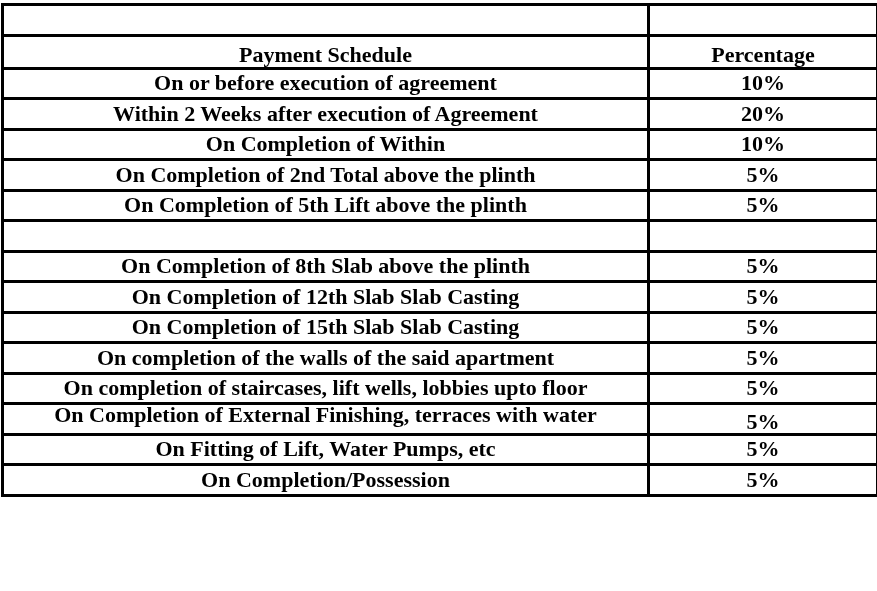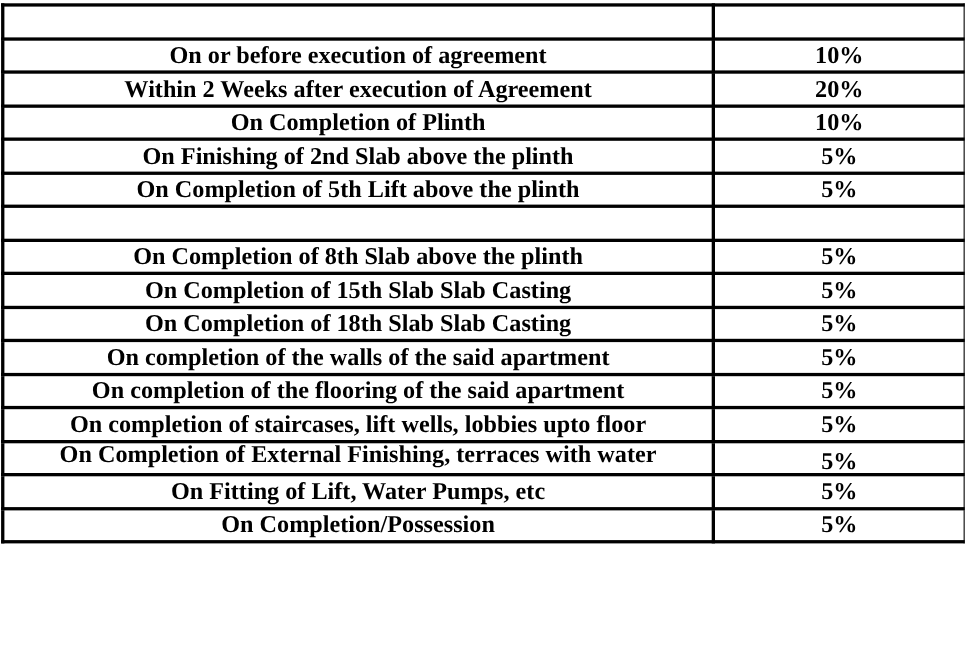--- a/index.html
+++ b/index.html
@@ -42,62 +42,62 @@
   <table>
     <colgroup>
         <col class="c1">
         <col class="c2">
       </colgroup>
     <tbody>
         <tr class="top">
       <td></td>
       <td></td>
     </tr>
+    <tr class="hdr">
+      <td>Payment Schedule</td>
+      <td>Percentage</td>
+    </tr>
     <tr>
       <td class="desc">On or before execution of agreement</td>
       <td class="pct">10%</td>
     </tr>
     <tr>
       <td class="desc">Within 2 Weeks after execution of Agreement</td>
       <td class="pct">20%</td>
     </tr>
     <tr>
-      <td class="desc">On Completion of Plinth</td>
+      <td class="desc">On Completion of Within</td>
       <td class="pct">10%</td>
     </tr>
     <tr>
-      <td class="desc">On Finishing of 2nd Slab above the plinth</td>
+      <td class="desc">On Completion of 2nd Total above the plinth</td>
       <td class="pct">5%</td>
     </tr>
     <tr>
       <td class="desc">On Completion of 5th Lift above the plinth</td>
       <td class="pct">5%</td>
     </tr>
     <tr>
       <td class="desc"></td>
       <td class="pct"></td>
     </tr>
     <tr>
       <td class="desc">On Completion of 8th Slab above the plinth</td>
       <td class="pct">5%</td>
     </tr>
     <tr>
+      <td class="desc">On Completion of 12th Slab Slab Casting</td>
+      <td class="pct">5%</td>
+    </tr>
+    <tr>
       <td class="desc">On Completion of 15th Slab Slab Casting</td>
       <td class="pct">5%</td>
     </tr>
     <tr>
-      <td class="desc">On Completion of 18th Slab Slab Casting</td>
-      <td class="pct">5%</td>
-    </tr>
-    <tr>
       <td class="desc">On completion of the walls of the said apartment</td>
-      <td class="pct">5%</td>
-    </tr>
-    <tr>
-      <td class="desc">On completion of the flooring of the said apartment</td>
       <td class="pct">5%</td>
     </tr>
     <tr>
       <td class="desc">On completion of staircases, lift wells, lobbies upto floor</td>
       <td class="pct">5%</td>
     </tr>
     <tr class="tight">
       <td class="desc">On Completion of External Finishing, terraces with water</td>
       <td class="pct">5%</td>
     </tr>

